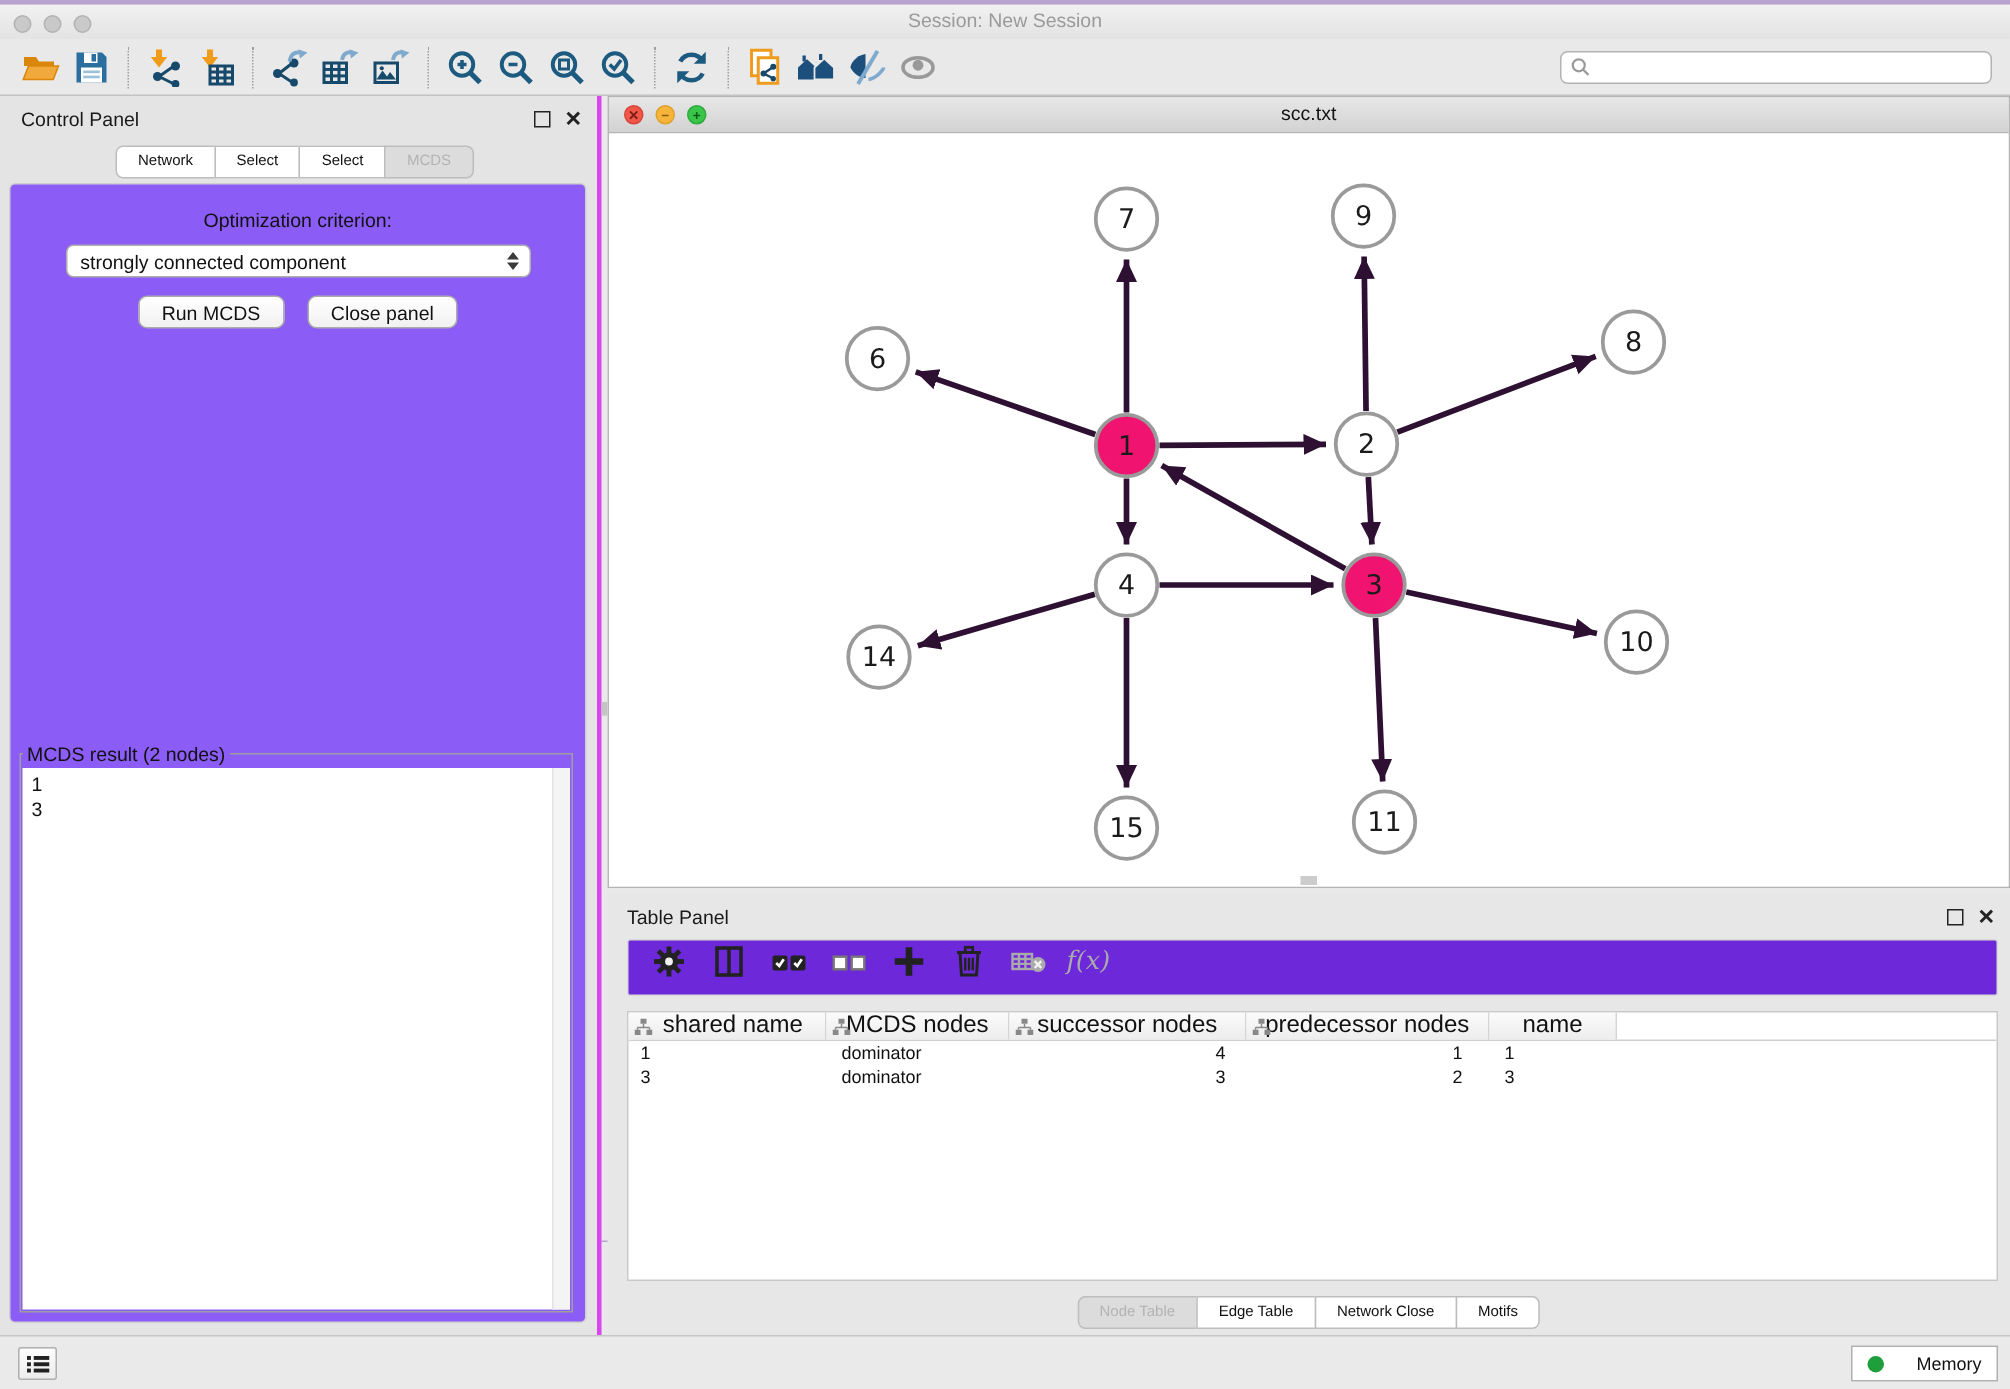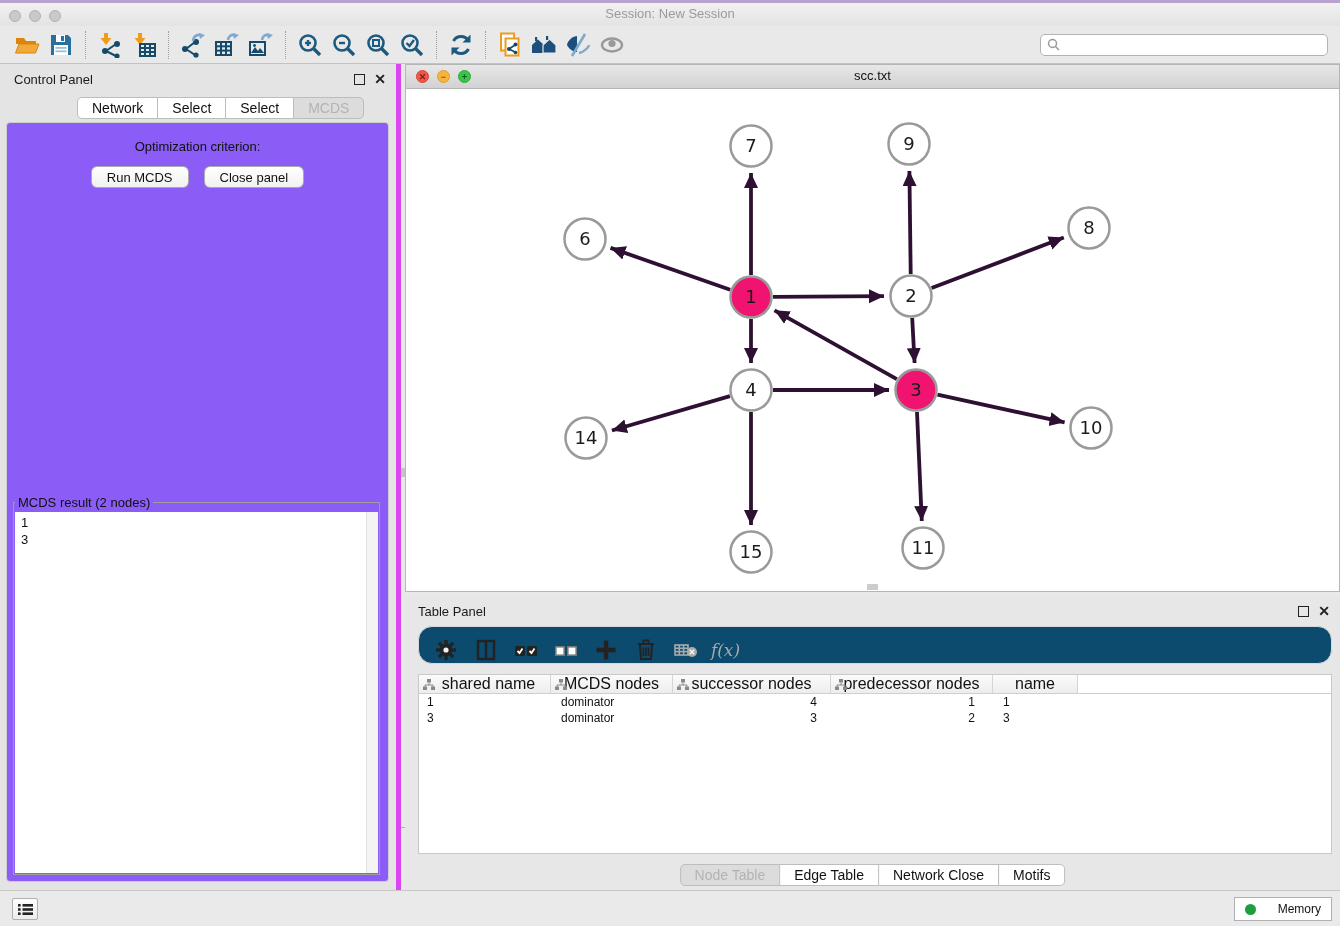--- a/index.html
+++ b/index.html
@@ -14,27 +14,27 @@
   .win-title{text-align:center;font-size:13px;line-height:22px;color:#9a9a9a}
 
   
   .toolbar{position:absolute;top:26px;left:0;right:0;height:38px;display:flex;align-items:center;padding-left:10px;border-bottom:1px solid #c2c2c2;background:#e9e9e9}
   .tbi{width:34px;height:30px;display:flex;align-items:center;justify-content:center}
   .tbsep{width:1px;height:28px;border-left:1px dotted #9f9f9f;margin:0 7px}
   .searchbox{margin-left:auto;margin-right:12px;width:288px;height:22px;background:#fff;border:1px solid #b3b3b3;border-radius:5px;display:flex;align-items:center;padding-left:6px;gap:4px}
   .searchbox input{border:none;outline:none;flex:1;font-size:12px;height:18px;background:transparent}
 
   
-  .control-panel{position:absolute;left:0;top:64px;width:401px;height:826px;background:#e4e4e4;border-right:5px solid #d946ef}
+  .control-panel{position:absolute;left:0;top:64px;width:401px;height:826px;background:#e4e4e4;border-right:3px solid #d946ef}
   .panel-head{position:relative;height:30px;display:flex;align-items:center;padding:0 10px 0 14px;font-size:13px;color:#1a1a1a}
   .panel-btns{margin-left:auto;display:flex;align-items:center;gap:9px}
   .float-btn{width:11px;height:11px;border:1.5px solid #222;display:inline-block;background:transparent}
   .close-btn{font-size:14px;font-weight:bold;color:#222;line-height:11px}
   .cp-tabs{position:absolute;top:33px;left:77px;display:flex}
-  .tabseg{height:22px;line-height:20px;padding:0 14px;font-size:14px;background:#fff;border:1px solid #bdbdbd;margin-left:-1px;color:#111}
+  .tabseg{height:22px;line-height:20px;padding:0 14px;font-size:10px;background:#fff;border:1px solid #bdbdbd;margin-left:-1px;color:#111}
   .tabseg:first-child{border-radius:5px 0 0 5px;margin-left:0}
   .tabseg:last-child{border-radius:0 5px 5px 0}
   .tabseg.sel{background:#dcdcdc;color:#b3b3b3}
   .cp-body{position:absolute;left:6px;right:7px;top:58px;bottom:8px;background:#8b5cf6;border:1px solid #cfcfcf;border-radius:4px}
   .opt-label{text-align:center;margin-top:16px;font-size:13px;color:#111}
   .criterion{margin:9px auto 0;width:310px;height:22px;background:#fff;border:1px solid #adadad;border-radius:5px;display:flex;align-items:center;padding-left:9px;font-size:13px;color:#111}
   .stepper{margin-left:auto;margin-right:7px;display:flex;flex-direction:column;gap:2px}
   .stepper i{display:block;width:0;height:0;border-left:4px solid transparent;border-right:4px solid transparent}
   .stepper .up{border-bottom:5px solid #3a3a3a}
   .stepper .dn{border-top:5px solid #3a3a3a}
@@ -51,21 +51,21 @@
   .nw-lights{position:absolute;left:10px;top:5px;display:flex;gap:8px}
   .nwl{width:13px;height:13px;border-radius:50%;font-size:9px;line-height:12px;text-align:center;color:rgba(60,30,0,.7);font-weight:bold}
   .nwl.red{background:#f25648;border:1px solid #d8453a;color:#7c1f17}
   .nwl.yel{background:#f6b53a;border:1px solid #dfa02c;color:#8a5d0d}
   .nwl.grn{background:#39c54a;border:1px solid #2daa3d;color:#0e5c18}
   .nw-canvas{position:relative;width:100%;height:502px;background:#fff}
   .nw-handle{position:absolute;bottom:1px;left:50%;margin-left:-6px;width:11px;height:6px;background:#ccc}
 
   
   .table-panel{position:absolute;left:405px;top:596px;width:935px;height:294px;background:#e7e7e7}
-  .tp-toolbar{position:absolute;left:13px;right:8px;top:30px;height:38px;background:#0c4a6e;border:1px solid #d9d9d9;border-radius:14px;display:flex;align-items:flex-end;gap:13px;padding-left:13px}
+  .tp-toolbar{position:absolute;left:13px;right:8px;top:30px;height:38px;background:#6d28d9;border:1px solid #d9d9d9;border-radius:2px;display:flex;align-items:flex-start;gap:13px;padding-left:13px}
   .tpi{width:27px;height:27px;display:flex;align-items:center;justify-content:center}
   .fx{font-family:"DejaVu Serif",serif;font-style:italic;color:#aaa;font-size:17px}
   .tp-table{position:absolute;left:13px;right:8px;top:78px;height:180px;background:#fff;border:1px solid #c9c9c9;overflow:hidden}
   .thead{display:flex;height:19px;border-bottom:1px solid #cfcfcf}
   .th{position:relative;background:linear-gradient(#fbfbfb,#ededed);border-right:1px solid #d4d4d4;font-size:16px;color:#111;text-align:center;line-height:18px}
   .th .colicon{position:absolute;left:4px;top:4px}
   .trow{display:flex;height:16px;font-size:12px;color:#111;line-height:16px}
   .td{overflow:hidden;white-space:nowrap}
   .c1{width:132px;padding-left:8px}
   .c2{width:122px;padding-left:10px}
@@ -277,20 +277,27 @@
       </span>
     </div>
     <div class="cp-tabs">
       <span class="tabseg">Network</span>
       <span class="tabseg">Select</span>
       <span class="tabseg">Select</span>
       <span class="tabseg sel">MCDS</span>
     </div>
     <div class="cp-body">
       <div class="opt-label">Optimization criterion:</div>
+      <div class="criterion">
+        <span>strongly connected component</span>
+        <span class="stepper">
+            <i class="up"></i>
+            <i class="dn"></i>
+          </span>
+      </div>
       <div class="btn-row">
         <button class="mac-btn">Run MCDS</button>
         <button class="mac-btn">Close panel</button>
       </div>
       <fieldset class="result-fs">
         <legend>MCDS result (2 nodes)</legend>
         <div class="result-body">
           <div>1</div>
           <div>3</div>
           <div class="vscroll"></div>

